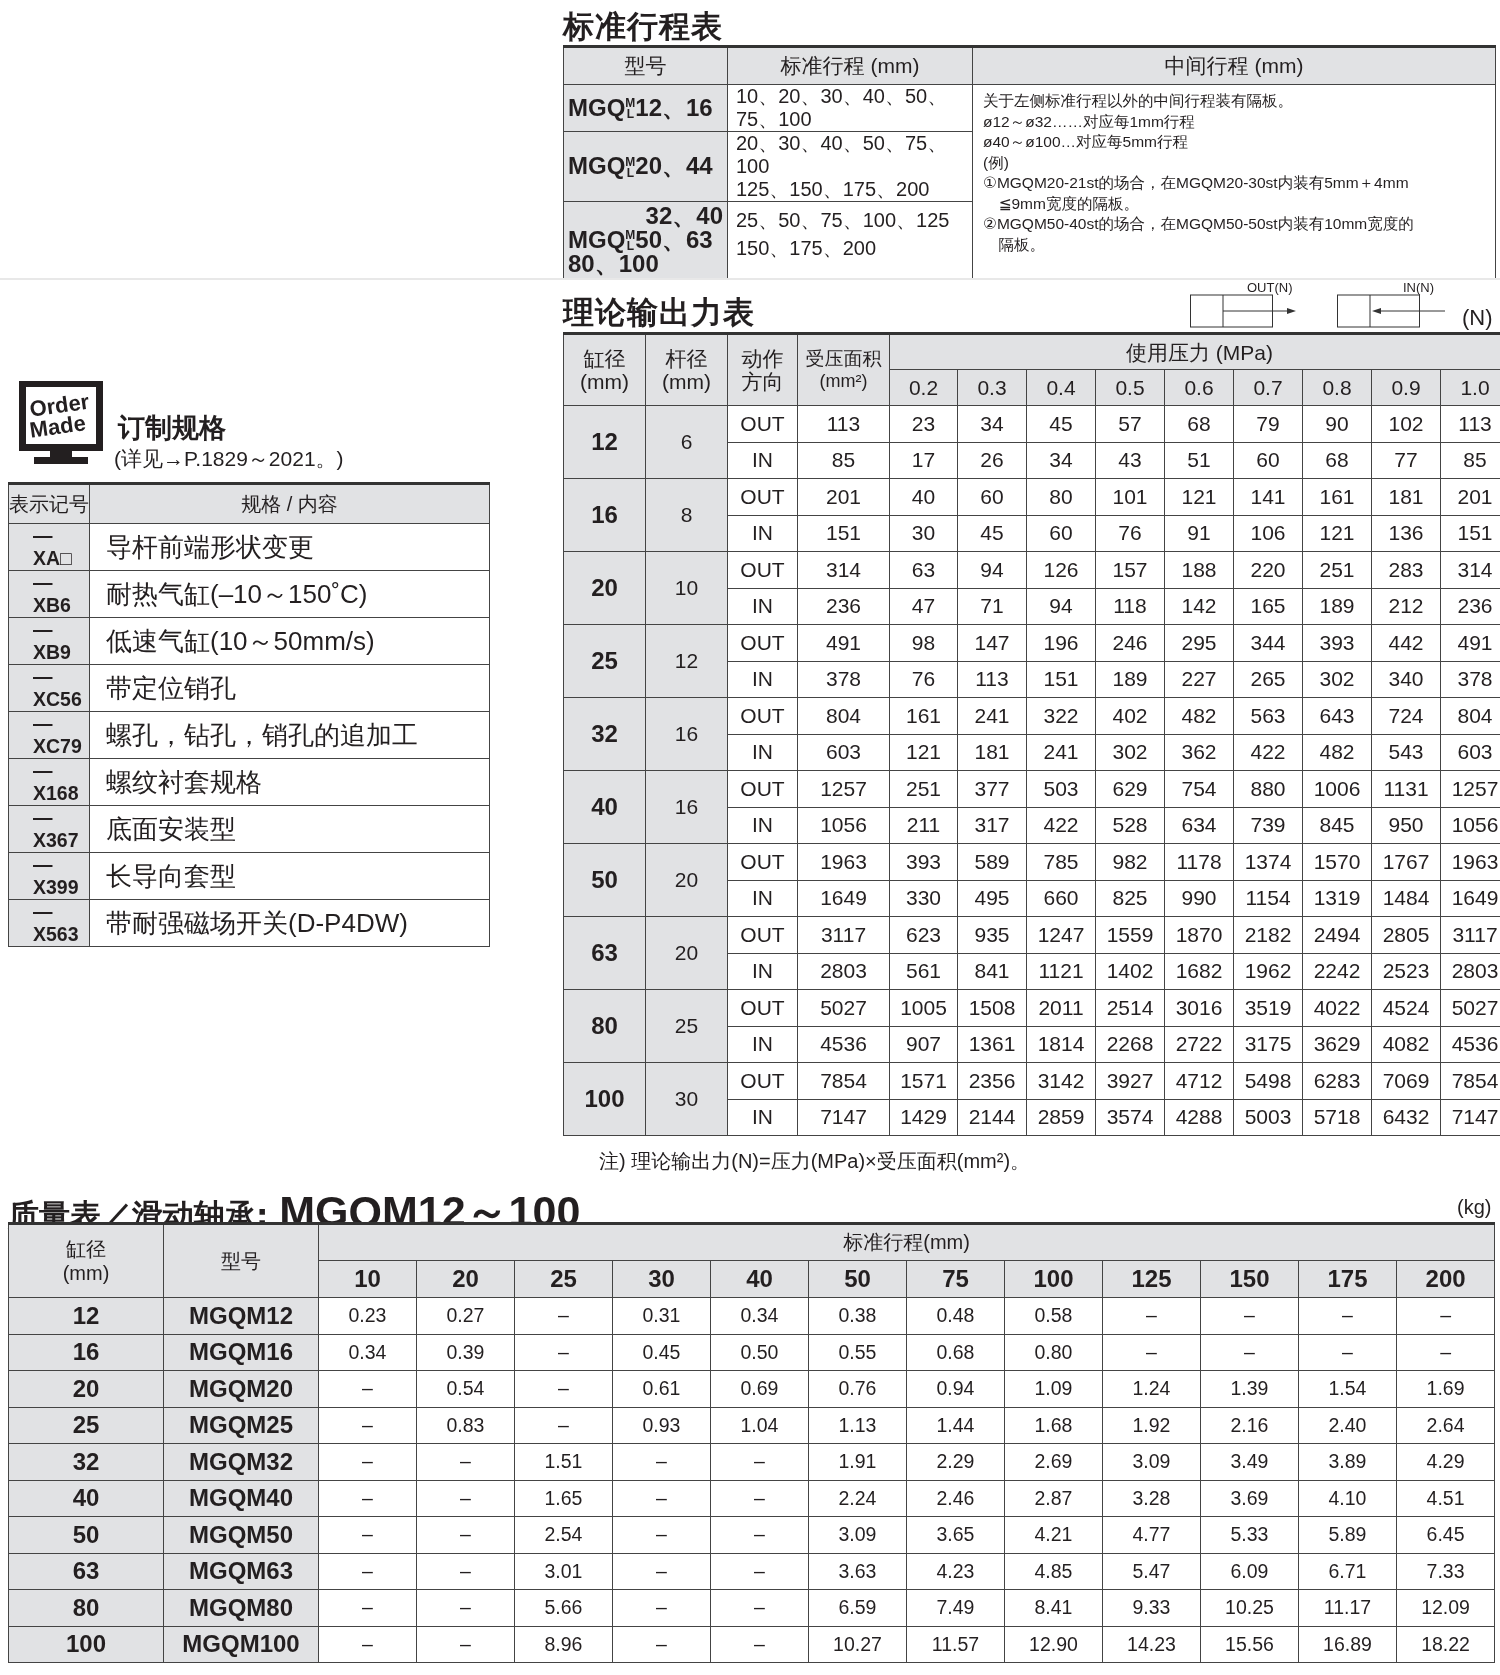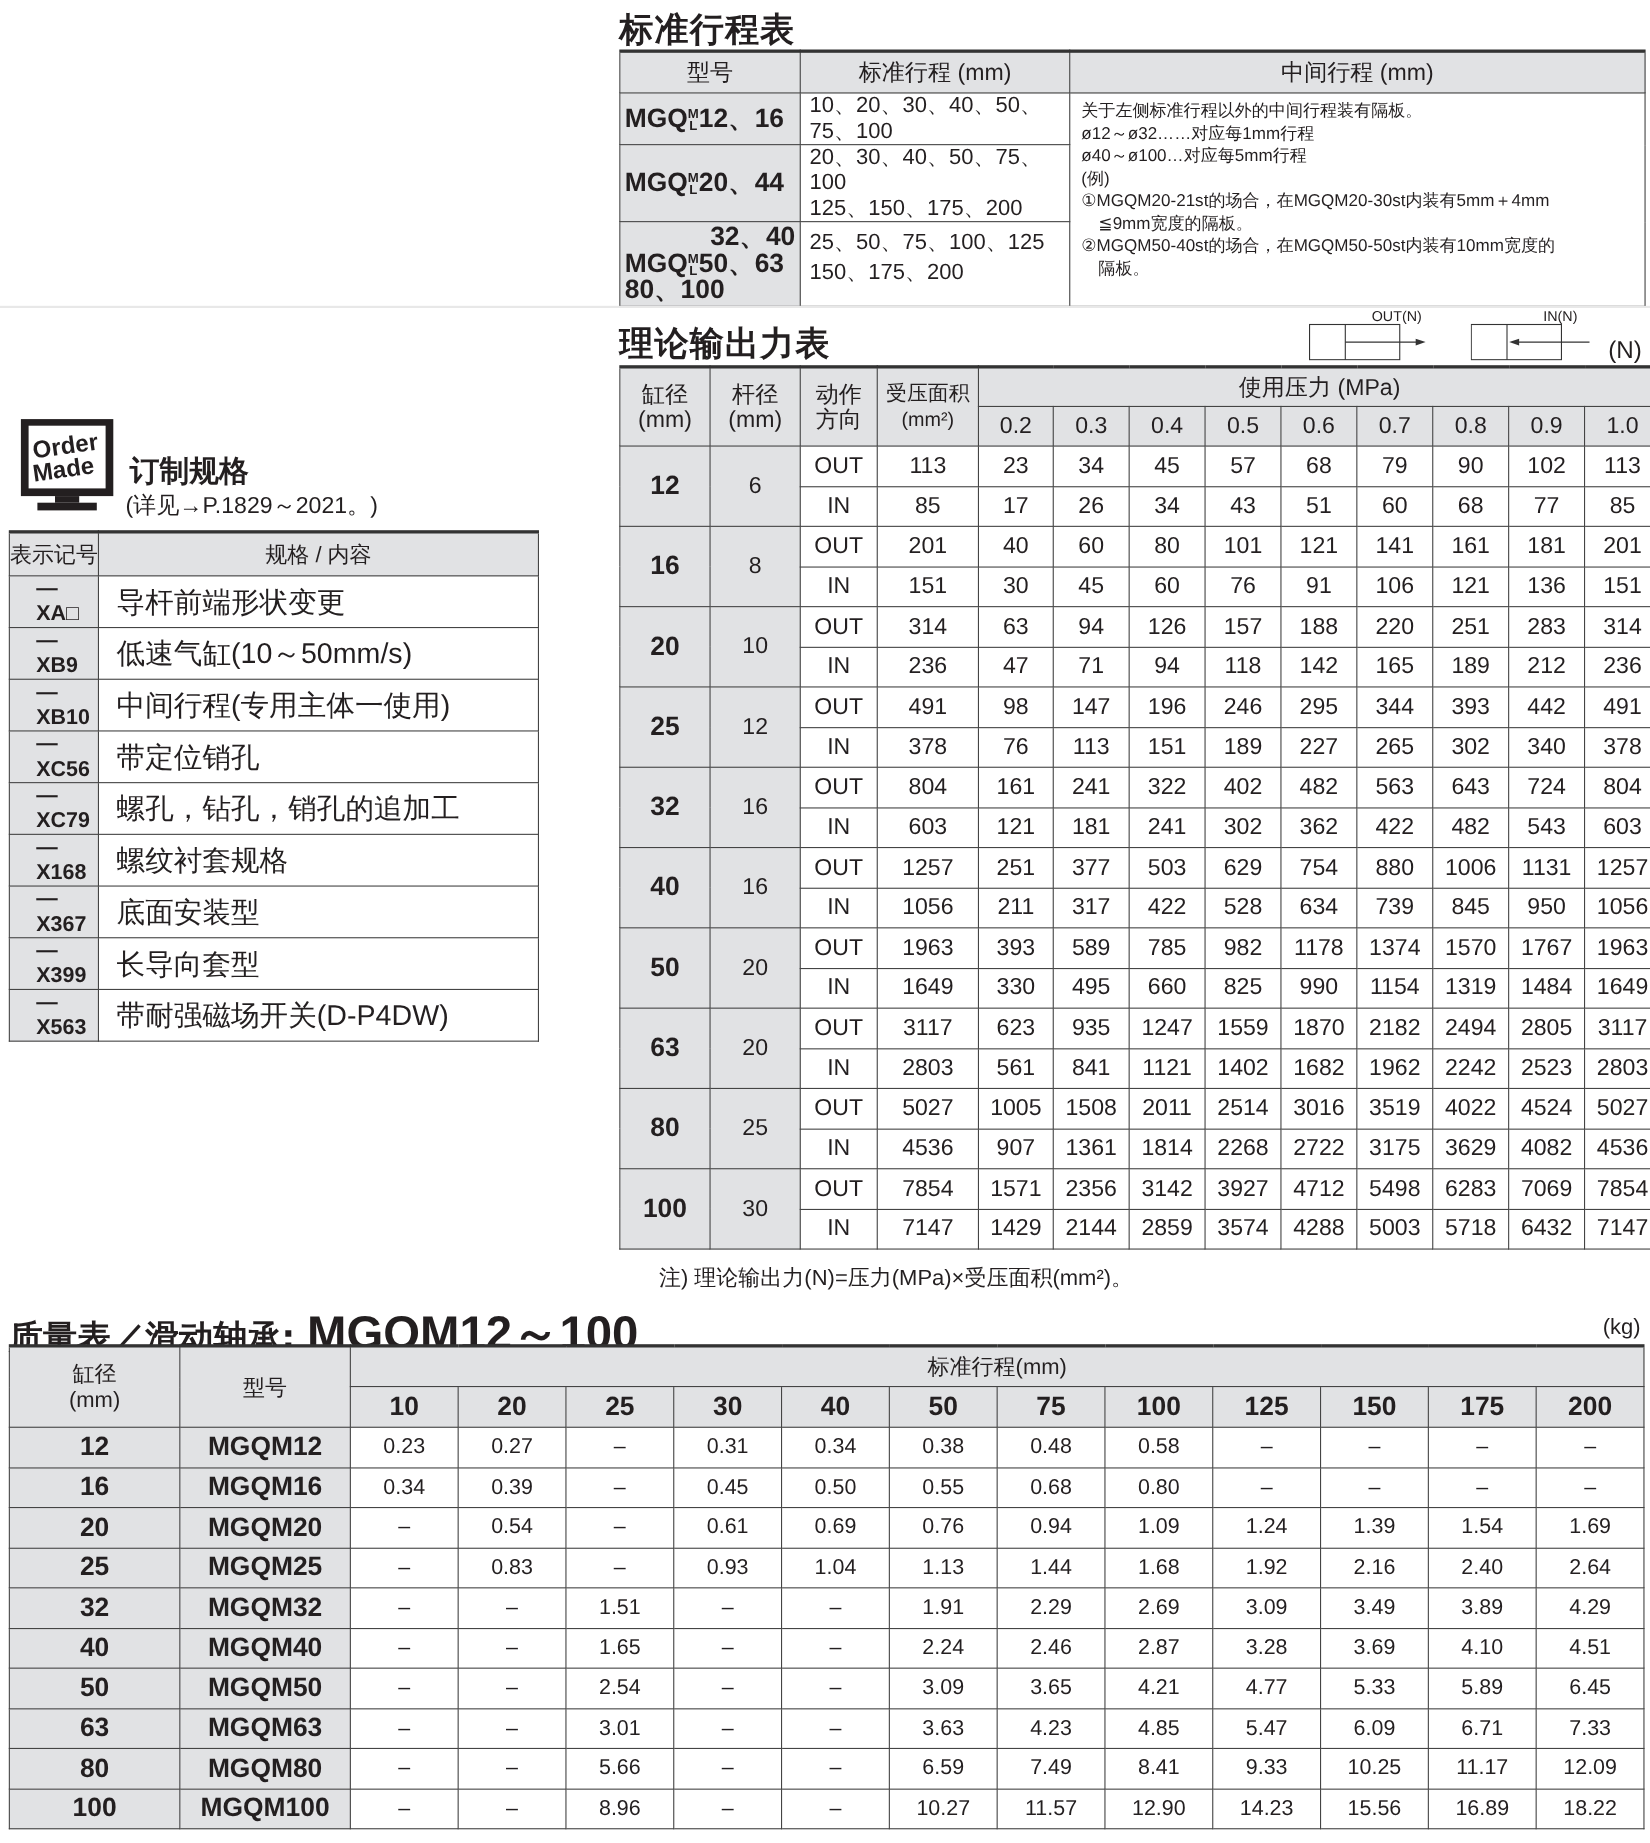--- a/index.html
+++ b/index.html
@@ -485,26 +485,26 @@
       <th class="hdr">表示记号</th>
       <th class="hdr">规格 / 内容</th>
     </tr>
   </thead>
   <tbody id="om-body">
       <tr>
         <td class="code">—XA□</td>
         <td class="desc">导杆前端形状变更</td>
       </tr>
       <tr>
+        <td class="code">—XB6</td>
+        <td class="desc">耐热气缸(–10～150˚C)</td>
+      </tr>
+      <tr>
         <td class="code">—XB9</td>
         <td class="desc">低速气缸(10～50mm/s)</td>
-      </tr>
-      <tr>
-        <td class="code">—XB10</td>
-        <td class="desc">中间行程(专用主体一使用)</td>
       </tr>
       <tr>
         <td class="code">—XC56</td>
         <td class="desc">带定位销孔</td>
       </tr>
       <tr>
         <td class="code">—XC79</td>
         <td class="desc">螺孔，钻孔，销孔的追加工</td>
       </tr>
       <tr>

